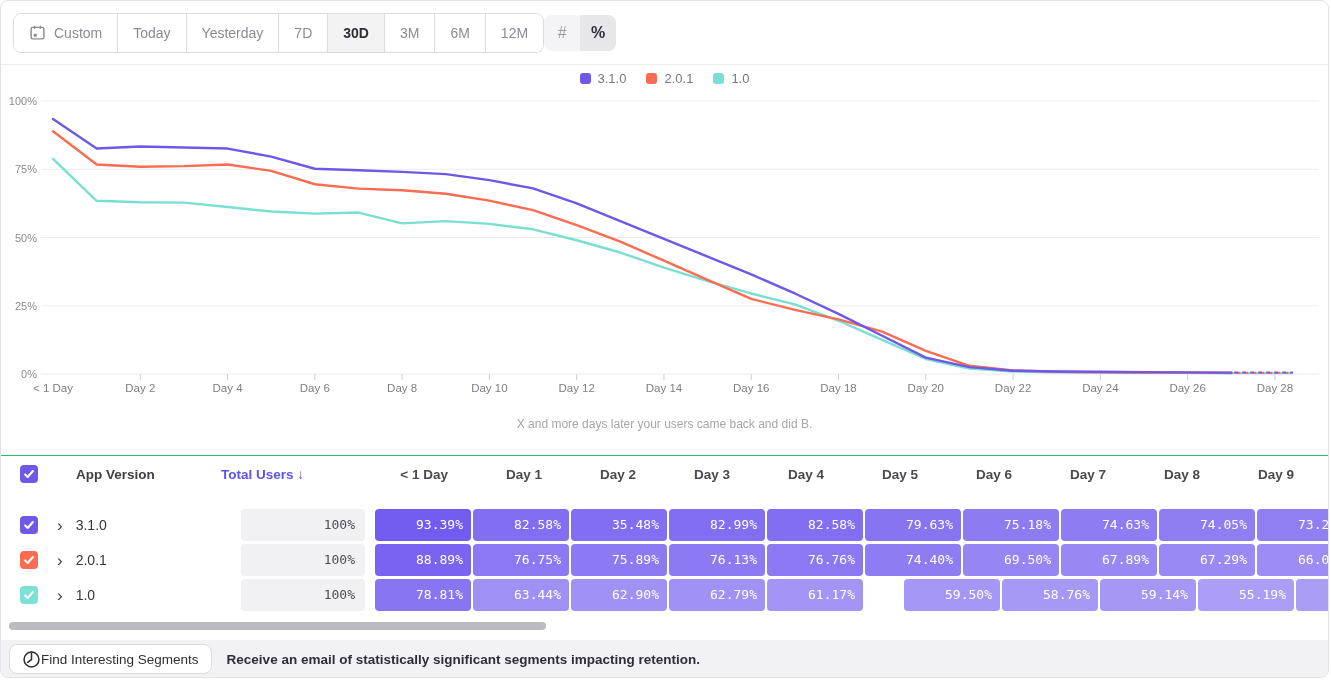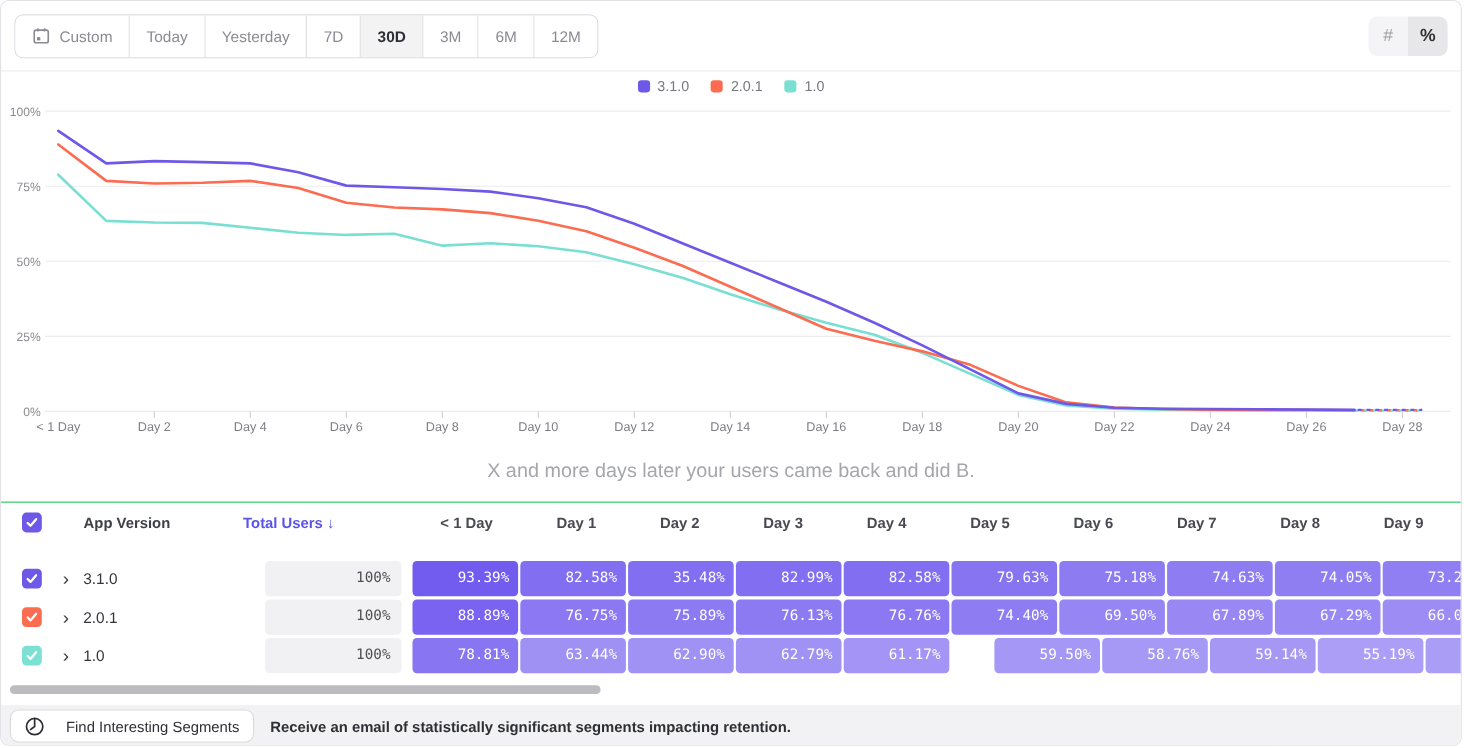--- a/index.html
+++ b/index.html
@@ -1,35 +1,35 @@
 <!DOCTYPE html>
 <html><head>
 <meta charset="utf-8">
 <style>
   * { box-sizing: border-box; margin: 0; padding: 0; }
   html,body { width:1331px; height:680px; background:#fff; font-family:"Liberation Sans", sans-serif; }
   .app { width:1329px; height:678px; border:1px solid #e2e2e6; border-radius:8px; background:#fff; overflow:hidden; position:relative; }
 
   
-  .toolbar { height:64px; display:flex; justify-content:space-between; align-items:center; padding:0 12px; border-bottom:1px solid #ededef; }
+  .toolbar { height:64px; display:flex; align-items:center; padding:0 12px; border-bottom:1px solid #ededef; }
   .range-group { display:flex; border:1px solid #dcdcdf; border-radius:8px; overflow:hidden; height:40px; background:#fff; }
   .range-btn { display:flex; align-items:center; gap:8px; padding:0 15px; font-size:14px; color:#8a8b92; background:#fff; border:none; border-right:1px solid #dcdcdf; cursor:pointer; font-family:inherit; }
   .range-btn:last-child { border-right:none; }
   .range-btn.selected { background:#f3f3f4; color:#2e2f35; font-weight:700; }
   .toolbar-right { display:flex; align-items:center; gap:10px; }
   .format-toggle { display:flex; background:#f4f4f6; border-radius:8px; overflow:hidden; height:36px; }
   .fmt-btn { width:36px; font-size:16px; color:#9b9ca3; background:transparent; border:none; cursor:pointer; font-family:inherit; }
   .fmt-btn.sel { background:#e7e7ea; color:#2e2f35; font-weight:700; }
   .chart-type-btn { display:flex; align-items:center; gap:10px; border:1px solid #d7d7db; border-radius:8px; background:#fff; height:40px; padding:0 14px; font-size:14.5px; color:#26262b; font-weight:500; cursor:pointer; font-family:inherit; }
 
   
   .legend { height:22px; margin-top:2px; display:flex; justify-content:center; align-items:center; gap:20px; font-size:13px; color:#77787e; }
   .legend-item { display:flex; align-items:center; gap:7px; cursor:pointer; }
   .legend-swatch { width:11px; height:11px; border-radius:3px; }
-  .caption { text-align:center; color:#a5a6ab; font-size:18px; margin-top:12px; height:18px; }
+  .caption { text-align:center; color:#a5a6ab; font-size:12px; margin-top:12px; height:18px; }
 
   
   .table-section { margin-top:20px; border-top:1px solid #22c55e; overflow:hidden; }
   .thead { height:36px; display:flex; align-items:center; }
   .col-check { width:56px; display:flex; justify-content:center; flex:none; }
   .checkbox { width:18px; height:18px; border-radius:4px; display:flex; align-items:center; justify-content:center; cursor:pointer; }
   .col-version { width:164px; flex:none; display:flex; align-items:center; }
   .col-version.head { font-size:13.5px; font-weight:700; color:#3f4046; padding-left:19px; }
   .col-total { width:144px; flex:none; }
   .col-total.head { font-size:13.5px; font-weight:700; color:#5a54ea; cursor:pointer; }
@@ -39,21 +39,21 @@
   .chev { font-size:17px; color:#3c3d43; line-height:1; cursor:pointer; }
   .ver-label { margin-left:13px; font-size:14px; color:#35363c; }
   .total-cell { margin-left:20px; width:124px; height:32px; background:#f1f1f3; border-radius:4px; color:#4d4e54; font-family:"DejaVu Sans Mono", monospace; font-size:13px; text-align:right; line-height:32px; padding-right:10px; flex:none; }
   .day-cell { width:96px; height:32px; margin-left:10px; margin-right:-4px; flex:none; border-radius:4px; color:#fff; font-family:"DejaVu Sans Mono", monospace; font-size:13px; text-align:right; line-height:32px; padding-right:8px; cursor:pointer; }
   .day-cell ~ .day-cell { margin-left:6px; }
 
   
   .scrollbar { height:20px; position:relative; }
   .scroll-thumb { position:absolute; left:8px; top:8px; width:537px; height:8px; background:#bcbcc0; border-radius:4px; cursor:pointer; }
   .footer { margin-top:6px; height:38px; background:#f2f2f4; display:flex; align-items:center; padding:0 8px; gap:15px; }
-  .segments-btn { display:flex; align-items:center; gap:19px; height:30px; background:#fff; border:1px solid #dbdbde; border-radius:8px; padding:0 12px; font-size:13.5px; color:#2e2f35; cursor:pointer; font-family:inherit; }
+  .segments-btn { display:flex; align-items:center; gap:0; height:30px; background:#fff; border:1px solid #dbdbde; border-radius:8px; padding:0 12px; font-size:13.5px; color:#2e2f35; cursor:pointer; font-family:inherit; }
   .footer-msg { font-size:13.5px; font-weight:700; color:#2e2f35; }
 </style>
 </head>
 <body>
 
 <div class="app">
 
   <div class="toolbar">
     <div class="range-group">
         <button class="range-btn">

